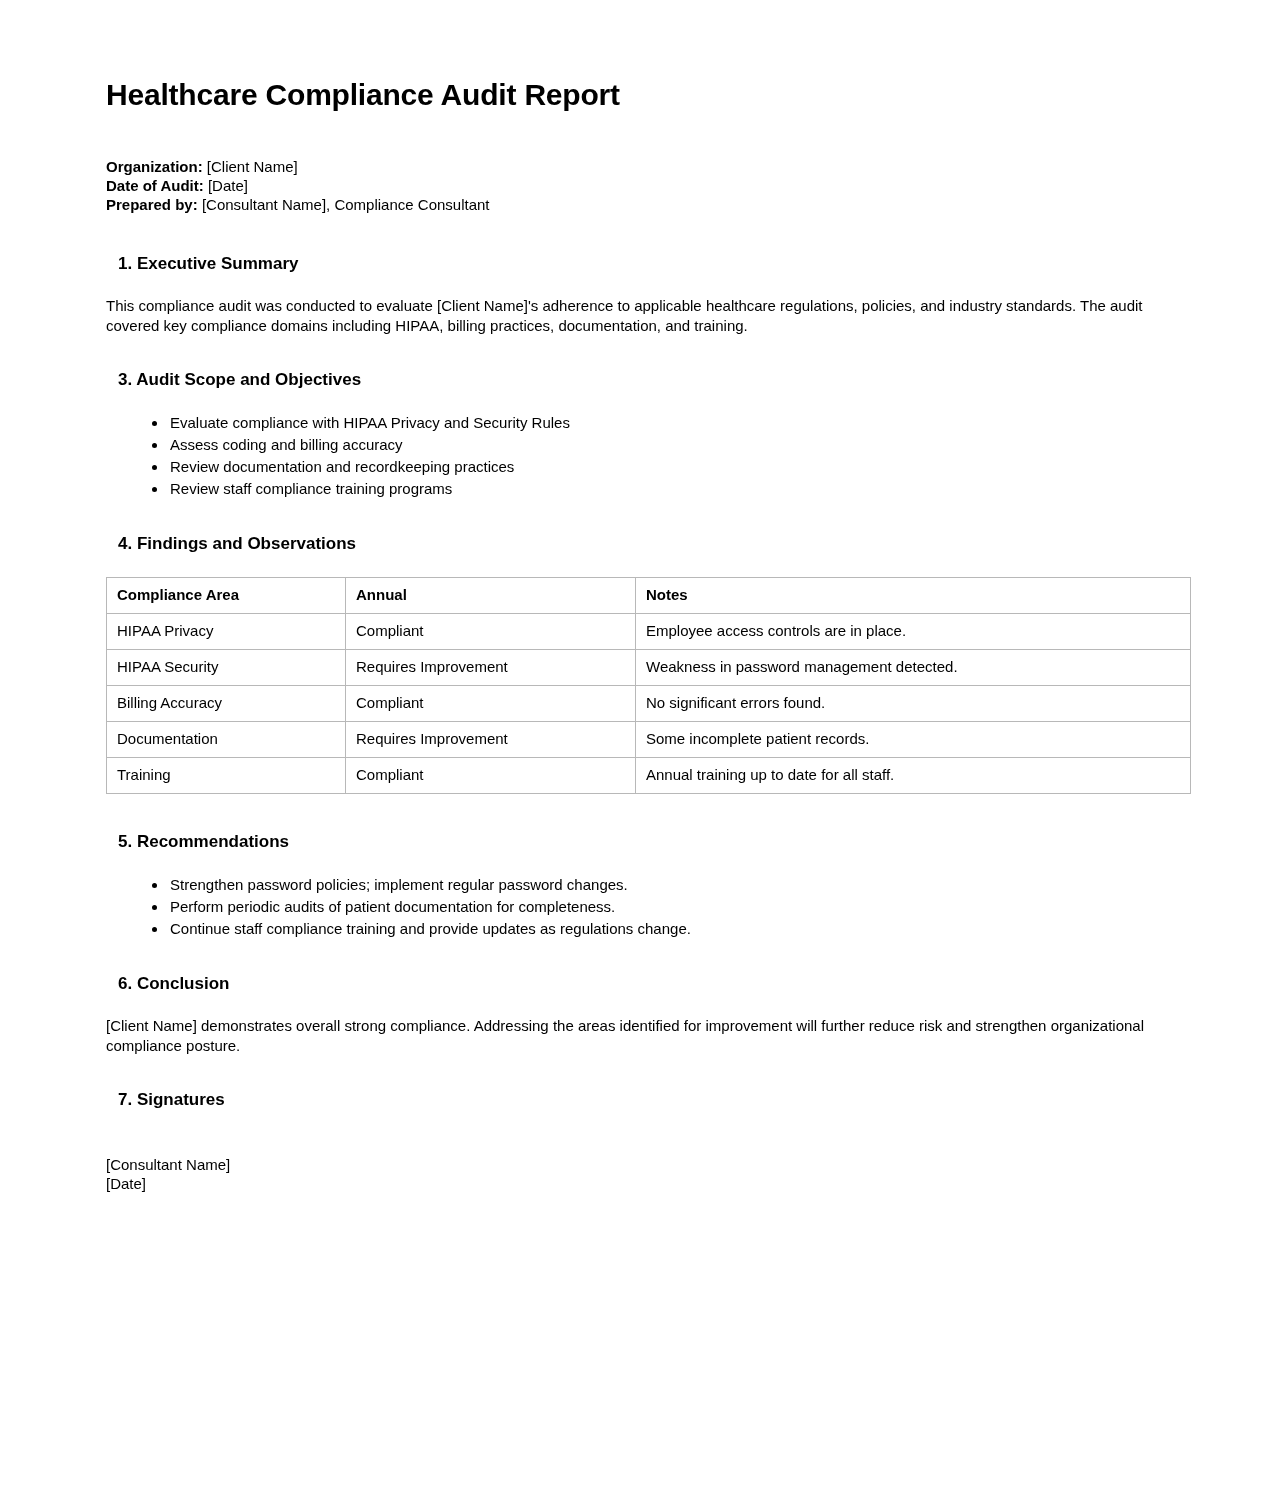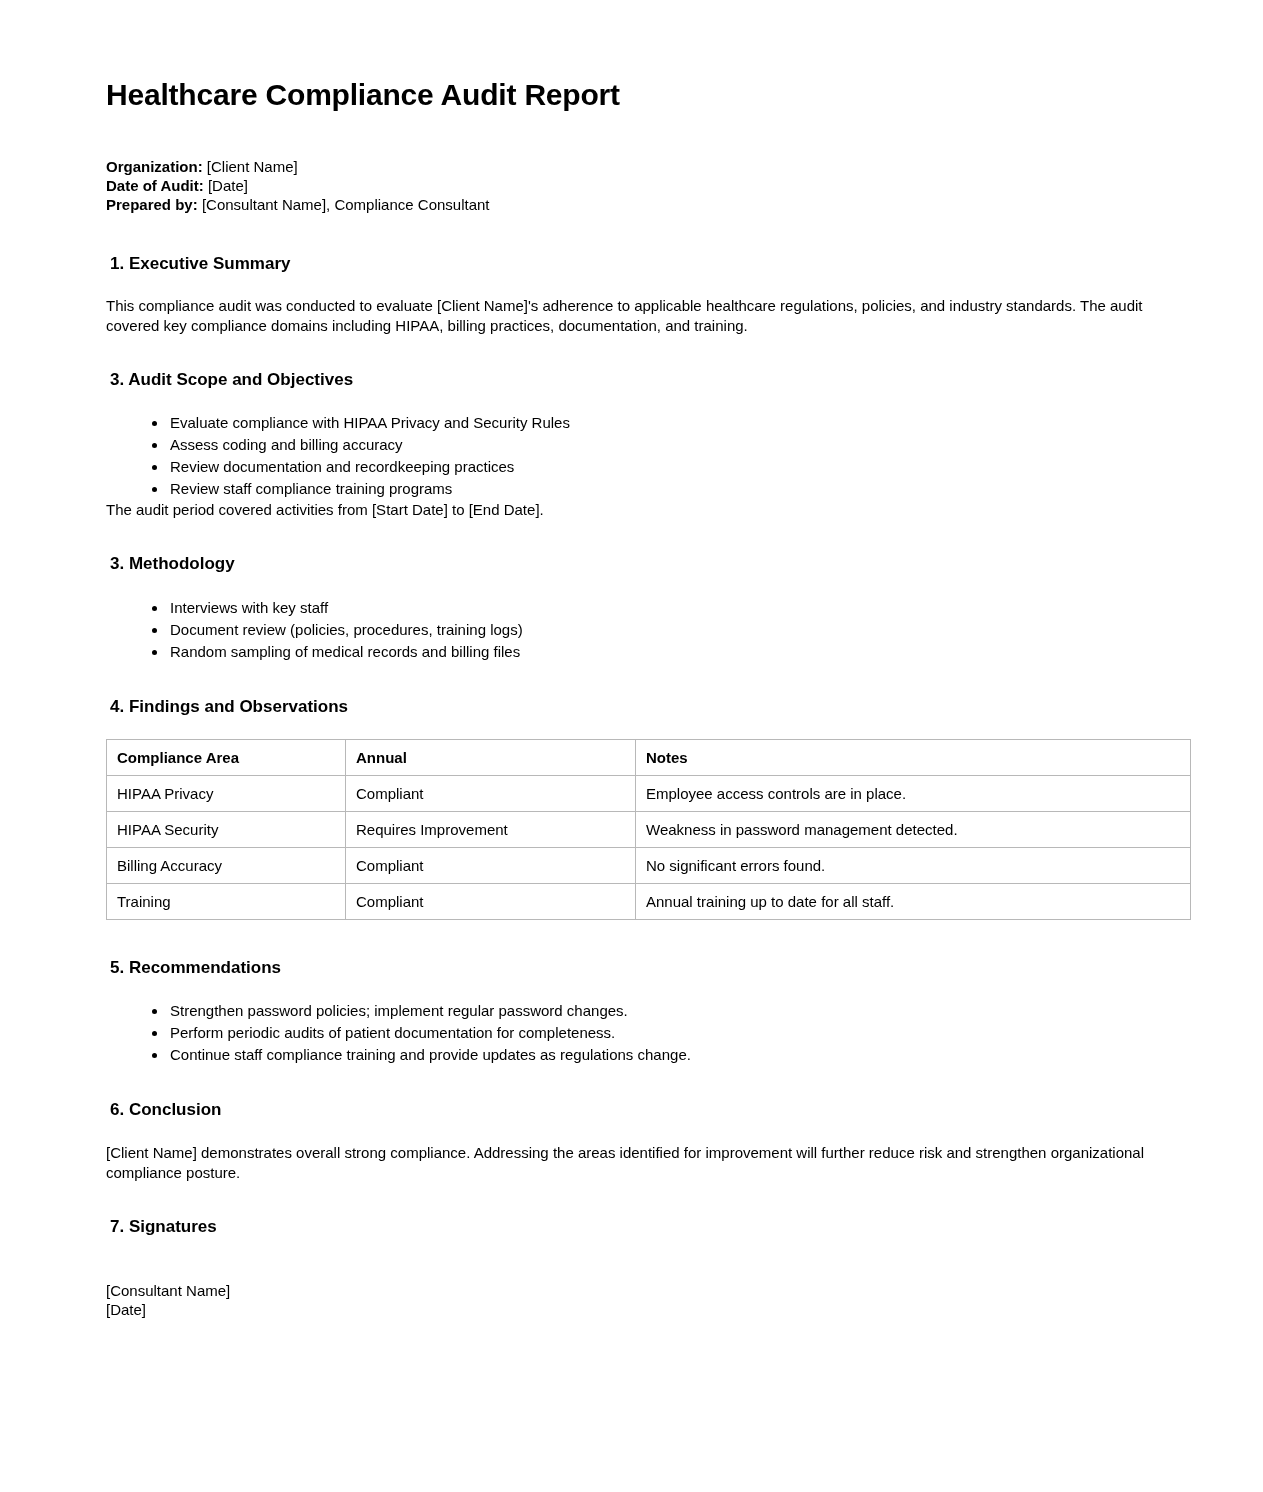--- a/index.html
+++ b/index.html
@@ -32,21 +32,21 @@
   }
   .meta-line {
     white-space: nowrap;
   }
   .meta-label {
     font-weight: bold;
   }
   h2.section-heading {
     font-size: 17px;
     font-weight: bold;
-    margin: 0 0 22px 4px;
+    margin: 0 0 22px 12px;
     line-height: 1.2;
   }
   .section {
     margin-bottom: 34px;
   }
   p.body-text {
     font-size: 15px;
     line-height: 20px;
     margin: 0 0 0 0;
     max-width: 1045px;
@@ -133,31 +133,22 @@
   </div>
 
   <div class="section">
     <h2 class="section-heading">3. Audit Scope and Objectives</h2>
     <ul class="doc-list">
       <li>Evaluate compliance with HIPAA Privacy and Security Rules</li>
       <li>Assess coding and billing accuracy</li>
       <li>Review documentation and recordkeeping practices</li>
       <li>Review staff compliance training programs</li>
     </ul>
-    <p class="body-text after-list-text">The audit period covered activities from [Start Date] to [End Date].</p>
-  </div>
-
-  <div class="section">
-    <h2 class="section-heading">3. Methodology</h2>
-    <ul class="doc-list">
-      <li>Interviews with key staff</li>
-      <li>Document review (policies, procedures, training logs)</li>
-      <li>Random sampling of medical records and billing files</li>
-    </ul>
-  </div>
+  </div>
+
 
   <div class="section">
     <h2 class="section-heading">4. Findings and Observations</h2>
     <table class="findings-table">
       <thead>
         <tr>
           <th class="col-area">Compliance Area</th>
           <th class="col-status">Annual</th>
           <th class="col-notes">Notes</th>
         </tr>
@@ -170,20 +161,25 @@
         </tr>
         <tr>
           <td>HIPAA Security</td>
           <td>Requires Improvement</td>
           <td>Weakness in password management detected.</td>
         </tr>
         <tr>
           <td>Billing Accuracy</td>
           <td>Compliant</td>
           <td>No significant errors found.</td>
+        </tr>
+        <tr>
+          <td>Documentation</td>
+          <td>Requires Improvement</td>
+          <td>Some incomplete patient records.</td>
         </tr>
         <tr>
           <td>Training</td>
           <td>Compliant</td>
           <td>Annual training up to date for all staff.</td>
         </tr>
       </tbody>
     </table>
   </div>
 

